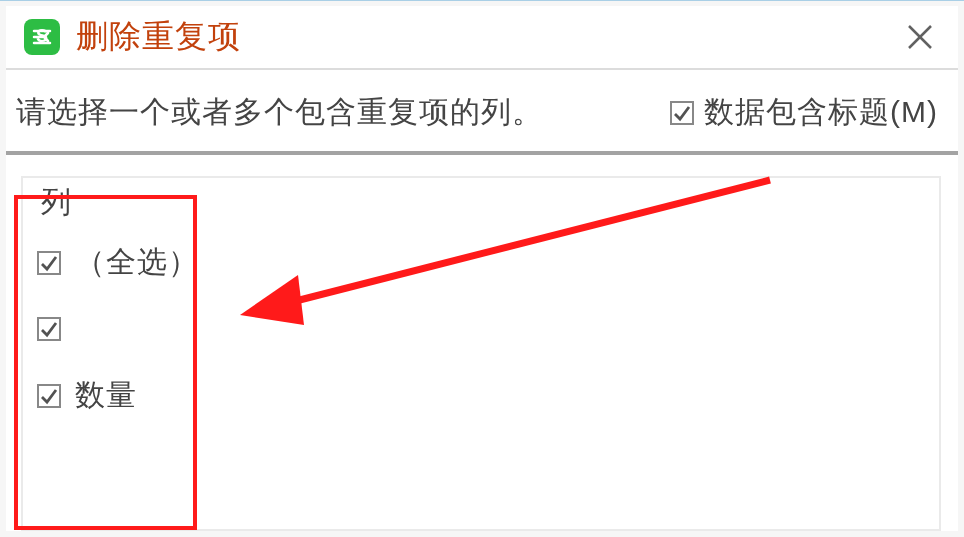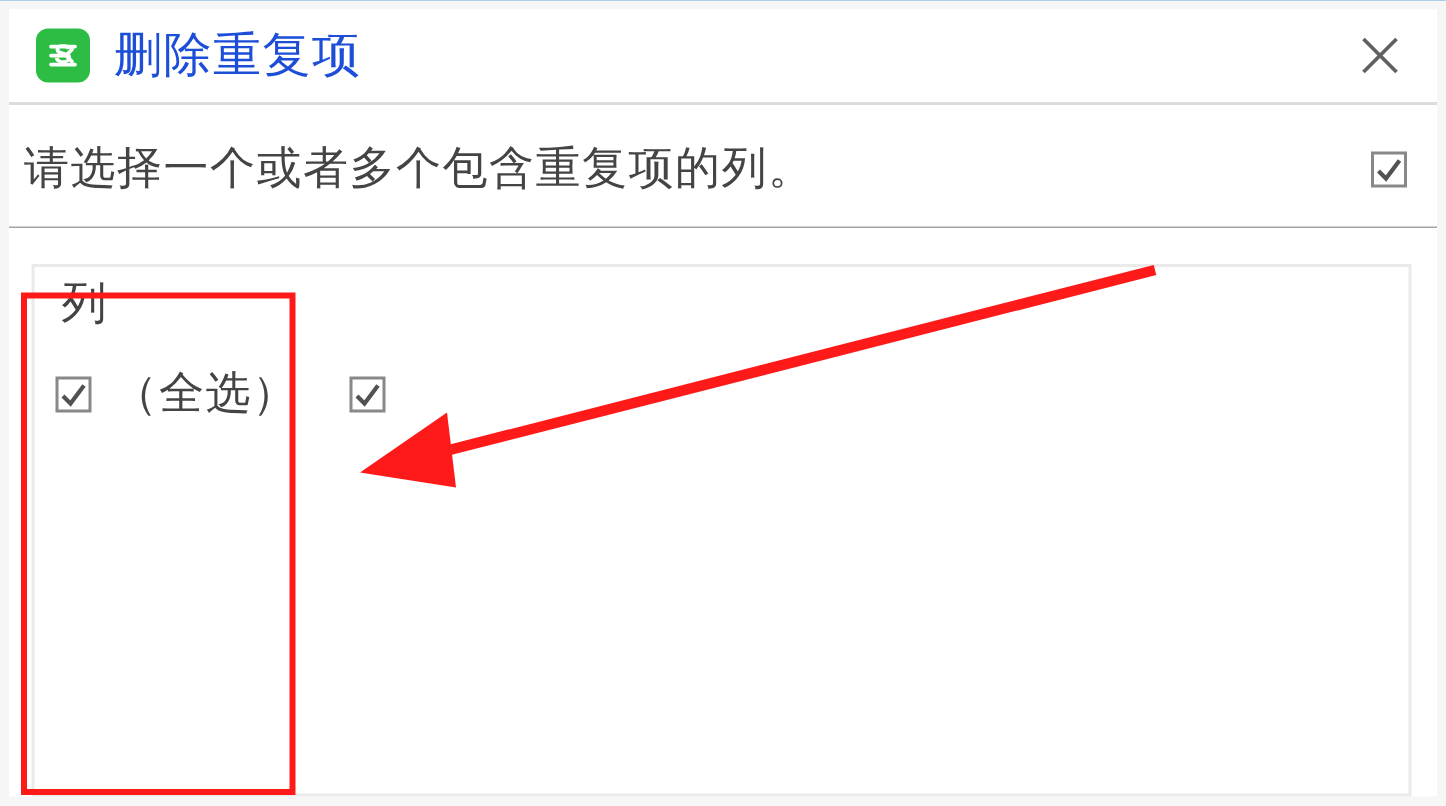--- a/index.html
+++ b/index.html
@@ -38,39 +38,39 @@
       border-radius: 8px;
       background: #2dbd44;
       display: flex;
       align-items: center;
       justify-content: center;
       margin-right: 16px;
     }
     .app-icon svg { display: block; }
     .title-text {
       font-size: 32px;
-      color: #1d4ed8;
+      color: #c2410c;
       letter-spacing: 1px;
     }
     .spacer { flex: 1; }
     .close-btn {
       width: 48px;
       height: 48px;
       display: flex;
       align-items: center;
       justify-content: center;
       cursor: pointer;
     }
     .close-btn svg line { stroke: #616161; stroke-width: 2.5; }
 
     .prompt-row {
       display: flex;
       align-items: center;
       padding: 22px 20px 18px 10px;
-      border-bottom: 1px solid #a3a3a3;
+      border-bottom: 4px solid #a3a3a3;
     }
     .prompt-text {
       font-size: 30px;
       color: #444;
       letter-spacing: 1px;
     }
     .prompt-spacer { flex: 1; }
     .header-checkbox {
       display: flex;
       align-items: center;
@@ -112,20 +112,21 @@
       top: 4px;
       left: 18px;
       font-size: 30px;
       color: #444;
     }
     .checklist {
       position: absolute;
       top: 64px;
       left: 14px;
       display: flex;
+      flex-direction: column;
       gap: 34px;
     }
     .check-row {
       display: flex;
       align-items: center;
       gap: 14px;
     }
     .check-label {
       font-size: 30px;
       color: #444;
@@ -175,20 +176,21 @@
 
   <div class="prompt-row">
     <span class="prompt-text">请选择一个或者多个包含重复项的列。</span>
     <div class="prompt-spacer"></div>
     <label class="header-checkbox">
       <span class="cbox">
         <svg width="20" height="20" viewBox="0 0 20 20">
             <polyline points="3,11 8,16 17,4"></polyline>
           </svg>
       </span>
+      <span class="header-label">数据包含标题(M)</span>
     </label>
   </div>
 
   <div class="list-wrap">
     <div class="col-header">列</div>
     <div class="checklist">
       <div class="check-row">
         <span class="cbox">
             <svg width="20" height="20" viewBox="0 0 20 20">
               <polyline points="3,11 8,16 17,4"></polyline>
@@ -196,20 +198,28 @@
           </span>
         <span class="check-label">（全选）</span>
       </div>
       <div class="check-row">
         <span class="cbox">
             <svg width="20" height="20" viewBox="0 0 20 20">
               <polyline points="3,11 8,16 17,4"></polyline>
             </svg>
           </span>
       </div>
+      <div class="check-row">
+        <span class="cbox">
+            <svg width="20" height="20" viewBox="0 0 20 20">
+              <polyline points="3,11 8,16 17,4"></polyline>
+            </svg>
+          </span>
+        <span class="check-label">数量</span>
+      </div>
     </div>
   </div>
 
 </div>
 
 <div class="highlight-box"></div>
 
 <svg class="arrow-svg" width="540" height="200" viewBox="0 0 540 200">
   <defs></defs>
   <line x1="530" y1="10" x2="40" y2="135" stroke="#ff1a1a" stroke-width="7"></line>

